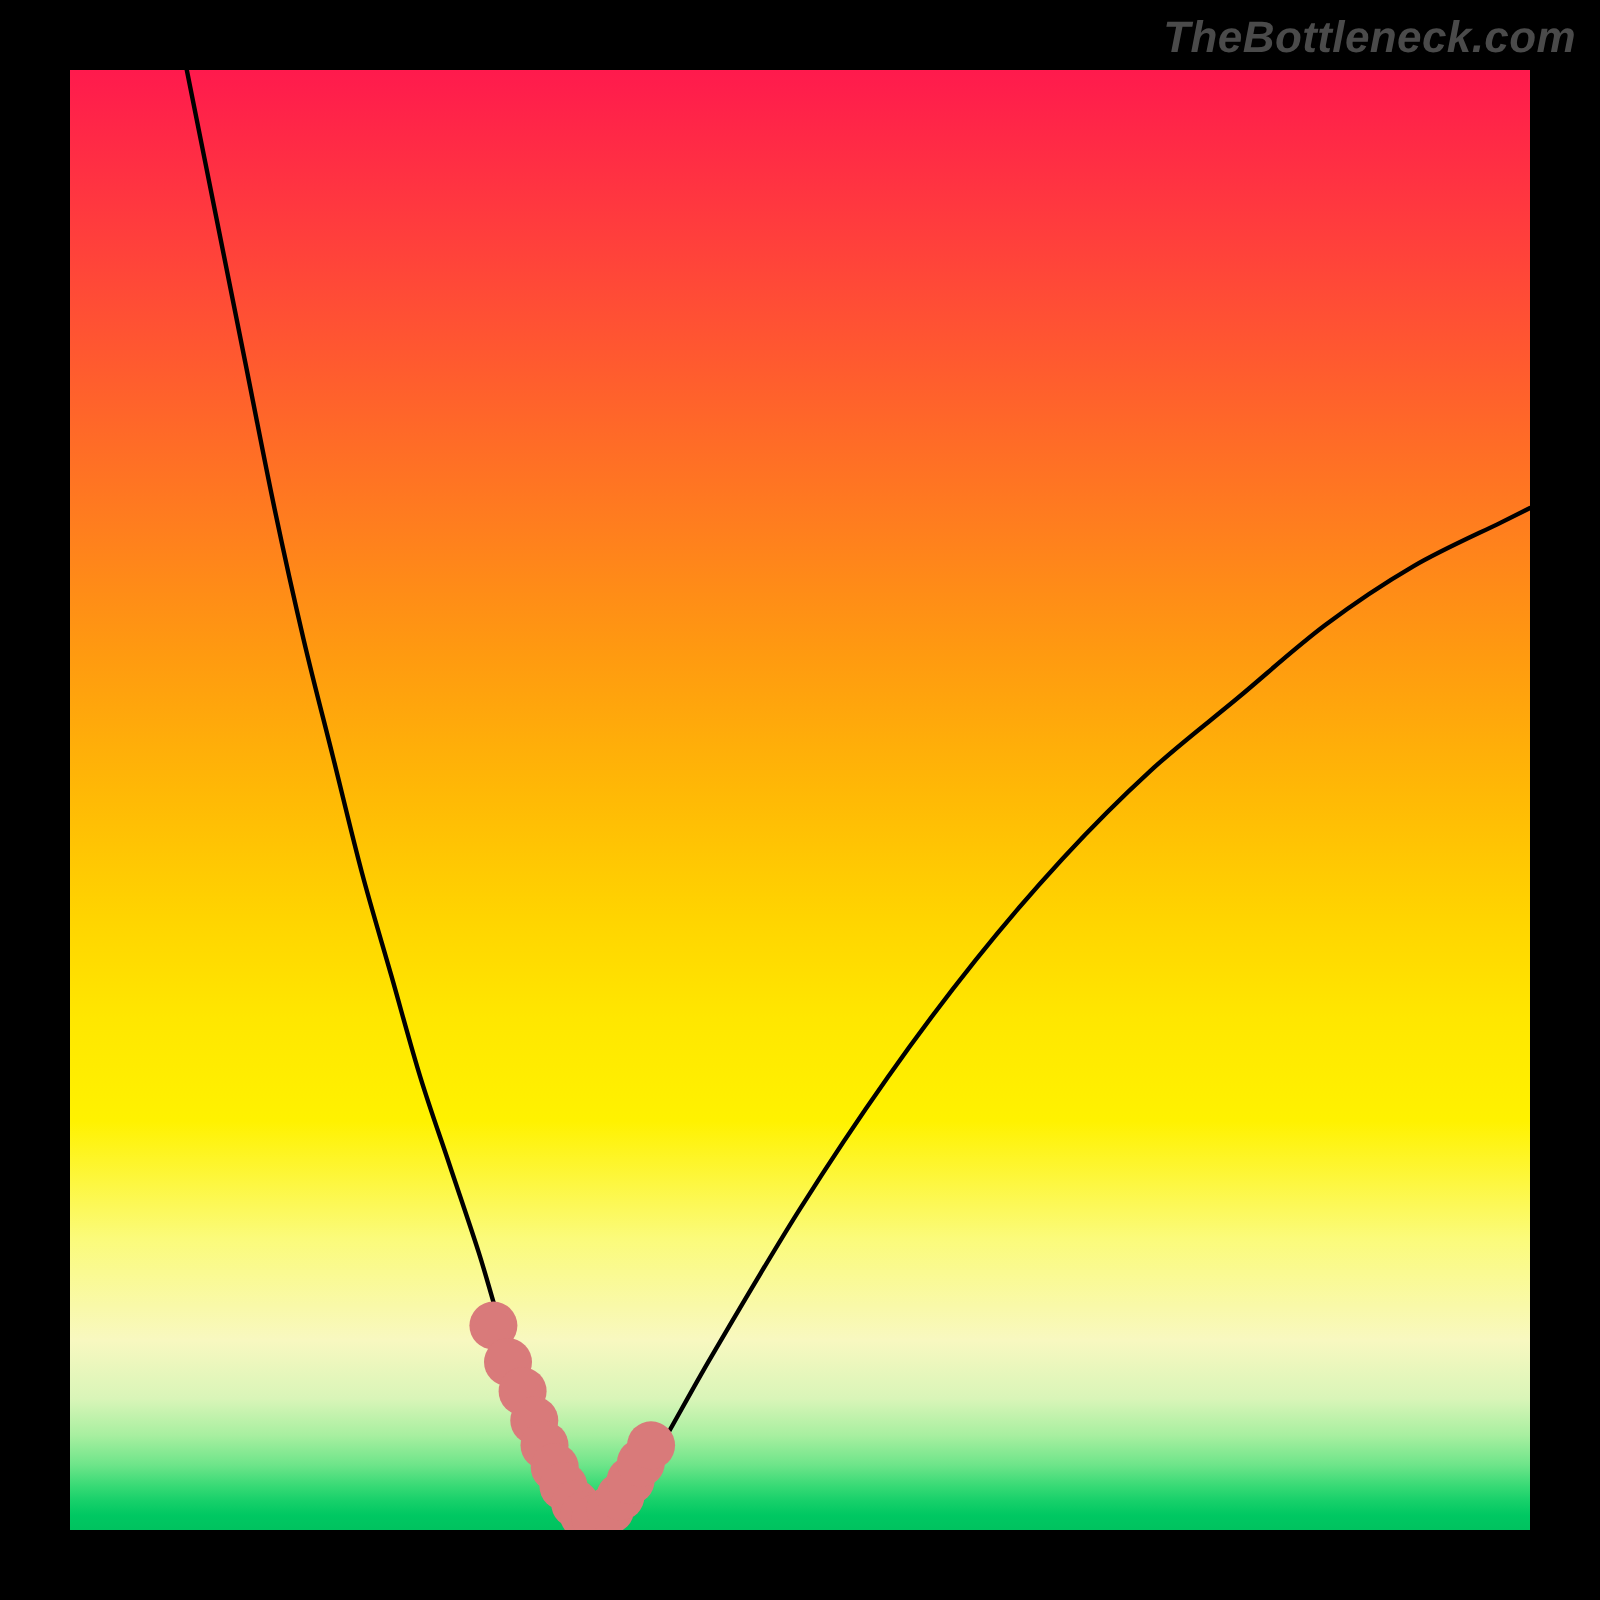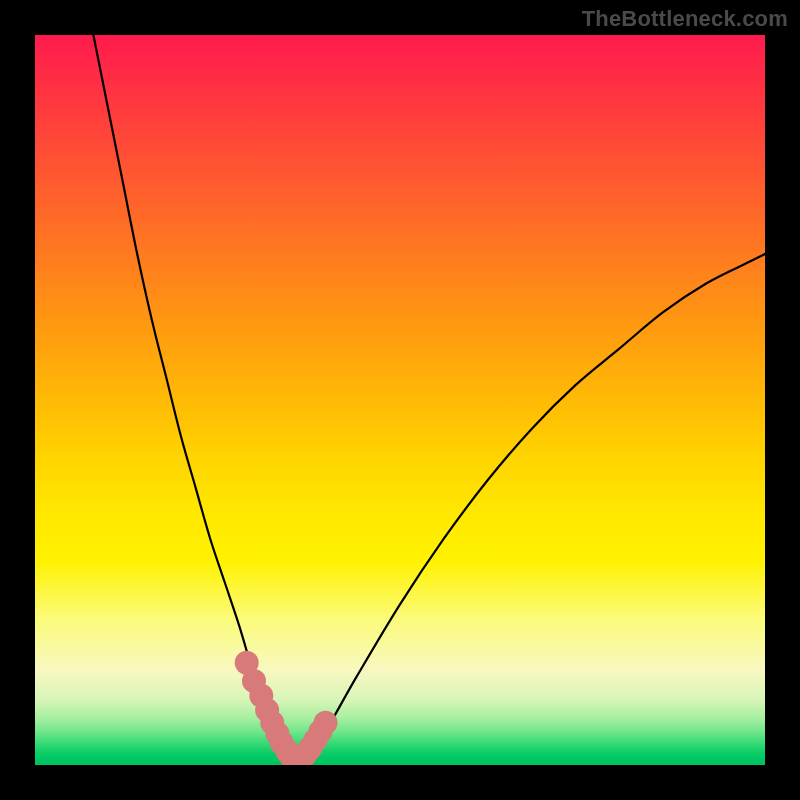--- a/index.html
+++ b/index.html
@@ -54,20 +54,21 @@
   }
   .watermark {
     position: absolute;
     top: 6px;
     right: 12px;
     color: #4a4a4a;
     font-size: 22px;
     font-weight: 600;
     letter-spacing: 0.2px;
     user-select: none;
+    font-style: italic;
   }
   svg.curves {
     position: absolute;
     inset: 0;
   }
 </style>
 </head>
 <body>
 
 <div class="frame">

